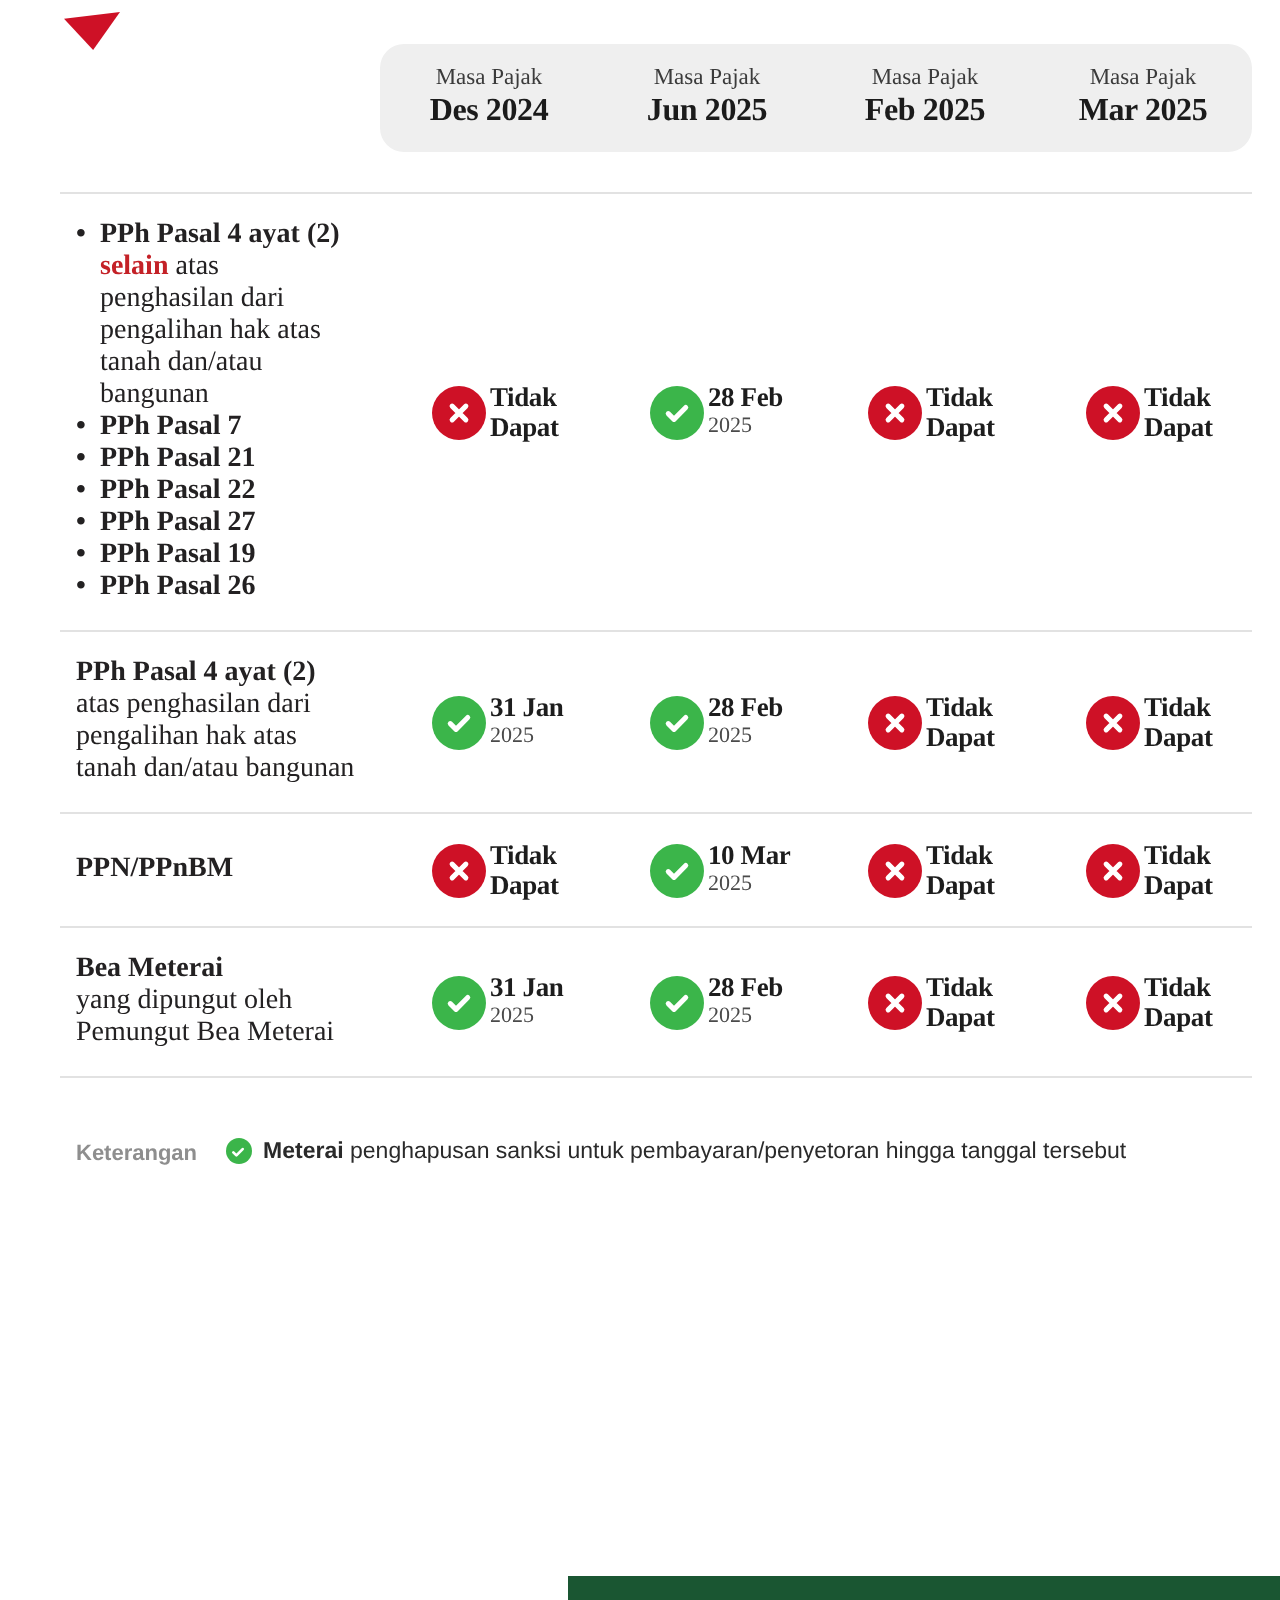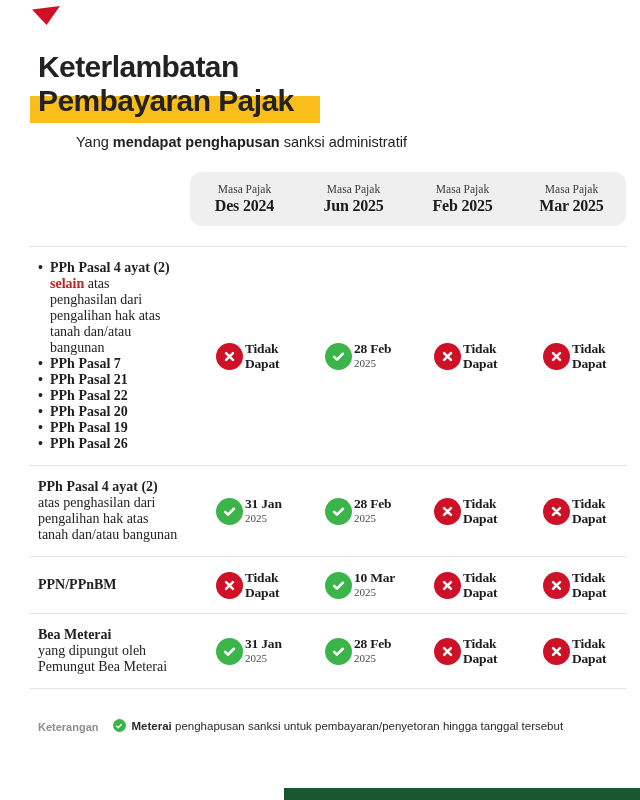--- a/index.html
+++ b/index.html
@@ -65,27 +65,20 @@
   .legend-item .stat-icon{width:13px;height:13px;flex:0 0 13px;}
   .legend-item .stat-icon svg{width:8px;height:8px;}
   .legend-item b{font-weight:800;}
 </style>
 </head>
 <body>
 
 <div class="page" style="--yellow: #F9BE19; --red: #CE1126; --green: #3BB54A; --footer-green: #1A5632; --red-text: #C42127;">
   <div class="corner-accent"></div>
 
-  <div class="head">
-    <h1>
-      <span class="t1">Keterlambatan</span>
-      <span class="t2">Pembayaran Pajak</span>
-    </h1>
-    <p class="subtitle"><span>Yang </span><b>mendapat penghapusan</b><span> sanksi administratif</span></p>
-  </div>
 
   <div class="table">
     <div class="thead-wrap">
       <div class="thead" id="thead">
           <div class="hcell">
             <div class="hsub">Masa Pajak</div>
             <div class="hper">Des 2024</div>
           </div>
           <div class="hcell">
             <div class="hsub">Masa Pajak</div>
@@ -115,21 +108,21 @@
             <div class="bullet-line">
               <span class="dot">•</span>
               <span class="bullet-text"><span class="seg-b">PPh Pasal 21</span></span>
             </div>
             <div class="bullet-line">
               <span class="dot">•</span>
               <span class="bullet-text"><span class="seg-b">PPh Pasal 22</span></span>
             </div>
             <div class="bullet-line">
               <span class="dot">•</span>
-              <span class="bullet-text"><span class="seg-b">PPh Pasal 20</span></span>
+              <span class="bullet-text"><span class="seg-b">PPh Pasal 27</span></span>
             </div>
             <div class="bullet-line">
               <span class="dot">•</span>
               <span class="bullet-text"><span class="seg-b">PPh Pasal 19</span></span>
             </div>
             <div class="bullet-line">
               <span class="dot">•</span>
               <span class="bullet-text"><span class="seg-b">PPh Pasal 26</span></span>
             </div>
           </div>

